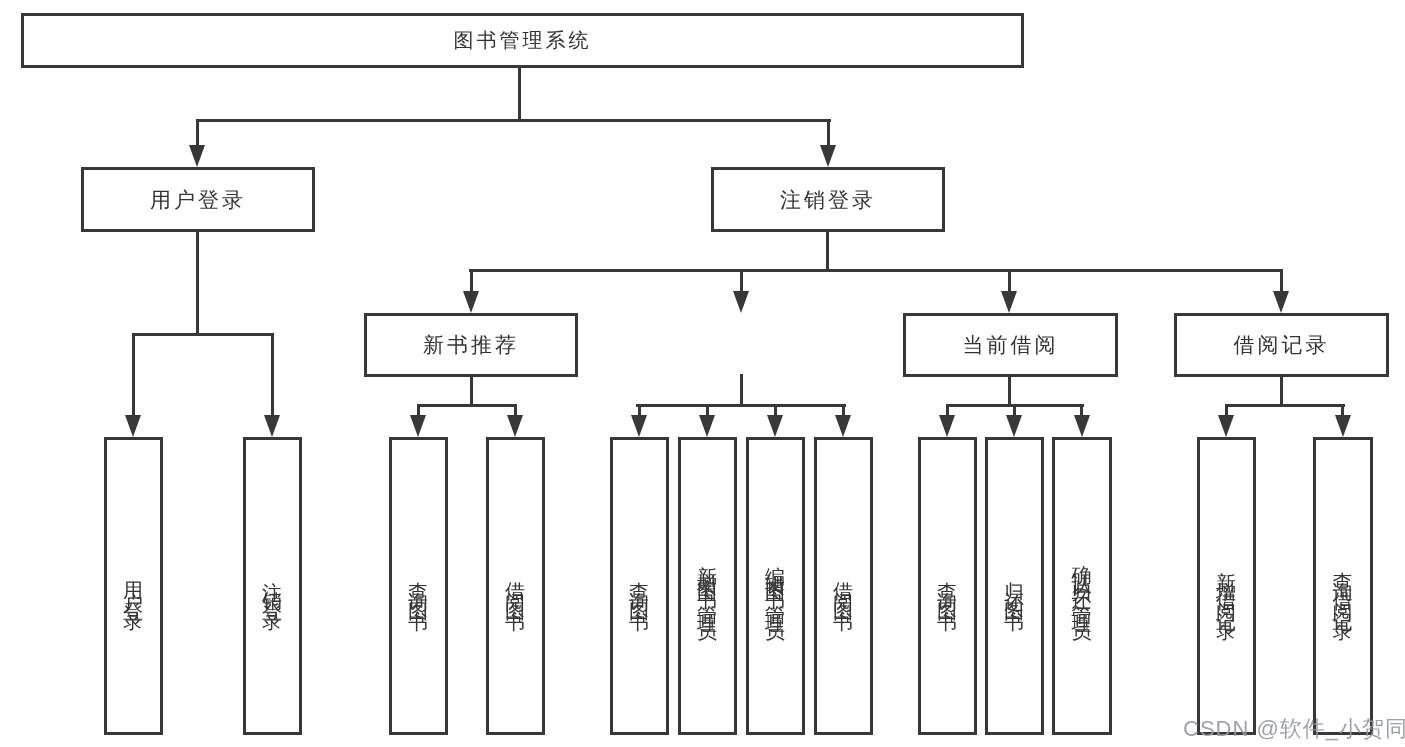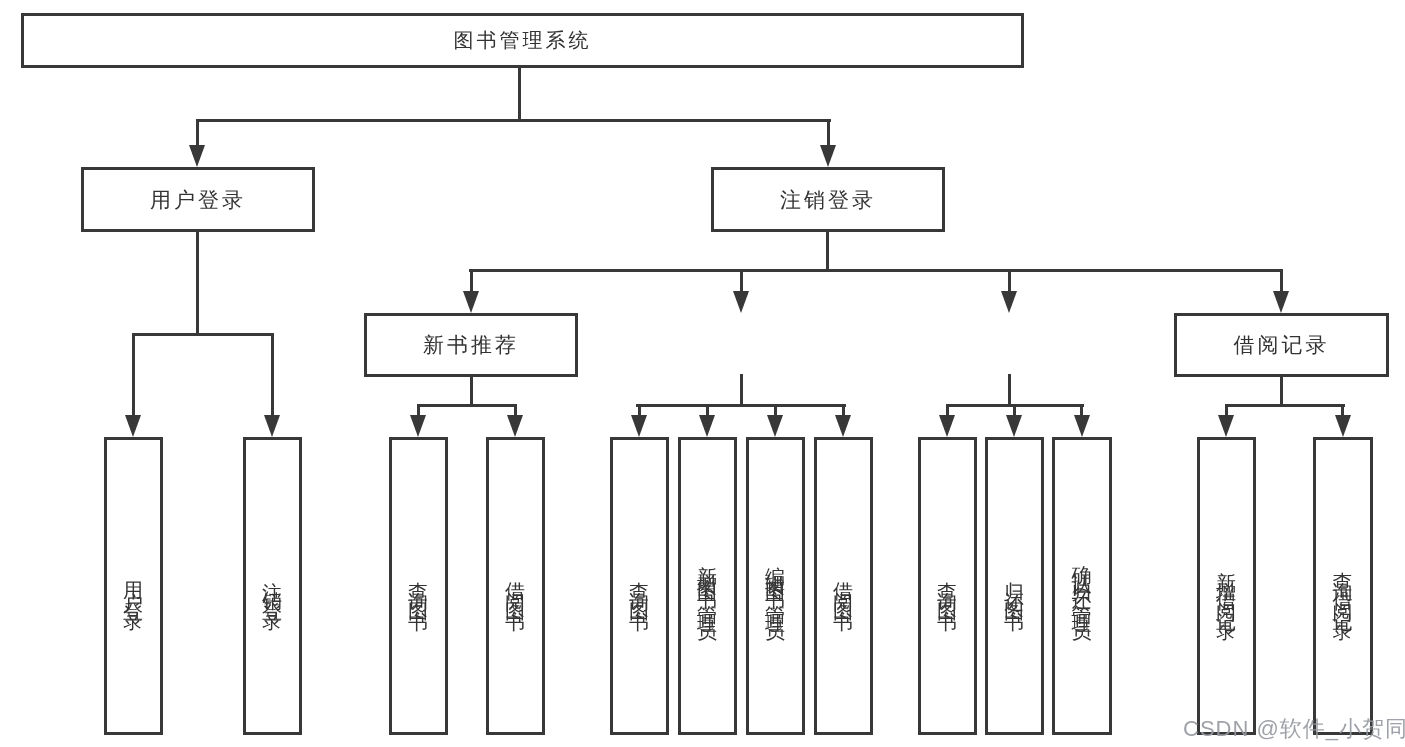--- a/index.html
+++ b/index.html
@@ -89,20 +89,23 @@
   <div class="line" style="left:740px; top:272px; width:3px; height:22px;"></div>
   <div class="arrow" style="left:733px; top:291px;"></div>
   <div class="line" style="left:1008px; top:272px; width:3px; height:22px;"></div>
   <div class="arrow" style="left:1001px; top:291px;"></div>
   <div class="line" style="left:1280px; top:272px; width:3px; height:22px;"></div>
   <div class="arrow" style="left:1273px; top:291px;"></div>
 
   <div class="box" style="left:364px; top:313px; width:214px; height:64px;">
     <span class="h-label">新书推荐</span>
   </div>
+  <div class="box" style="left:903px; top:313px; width:215px; height:64px;">
+    <span class="h-label">当前借阅</span>
+  </div>
   <div class="box" style="left:1174px; top:313px; width:215px; height:64px;">
     <span class="h-label">借阅记录</span>
   </div>
 
   <div class="line" style="left:470px; top:374px; width:3px; height:32px;"></div>
   <div class="line" style="left:417px; top:404px; width:100px; height:3px;"></div>
   <div class="line" style="left:417px; top:407px; width:3px; height:10px;"></div>
   <div class="arrow" style="left:410px; top:415px;"></div>
   <div class="line" style="left:514px; top:407px; width:3px; height:10px;"></div>
   <div class="arrow" style="left:507px; top:415px;"></div>

